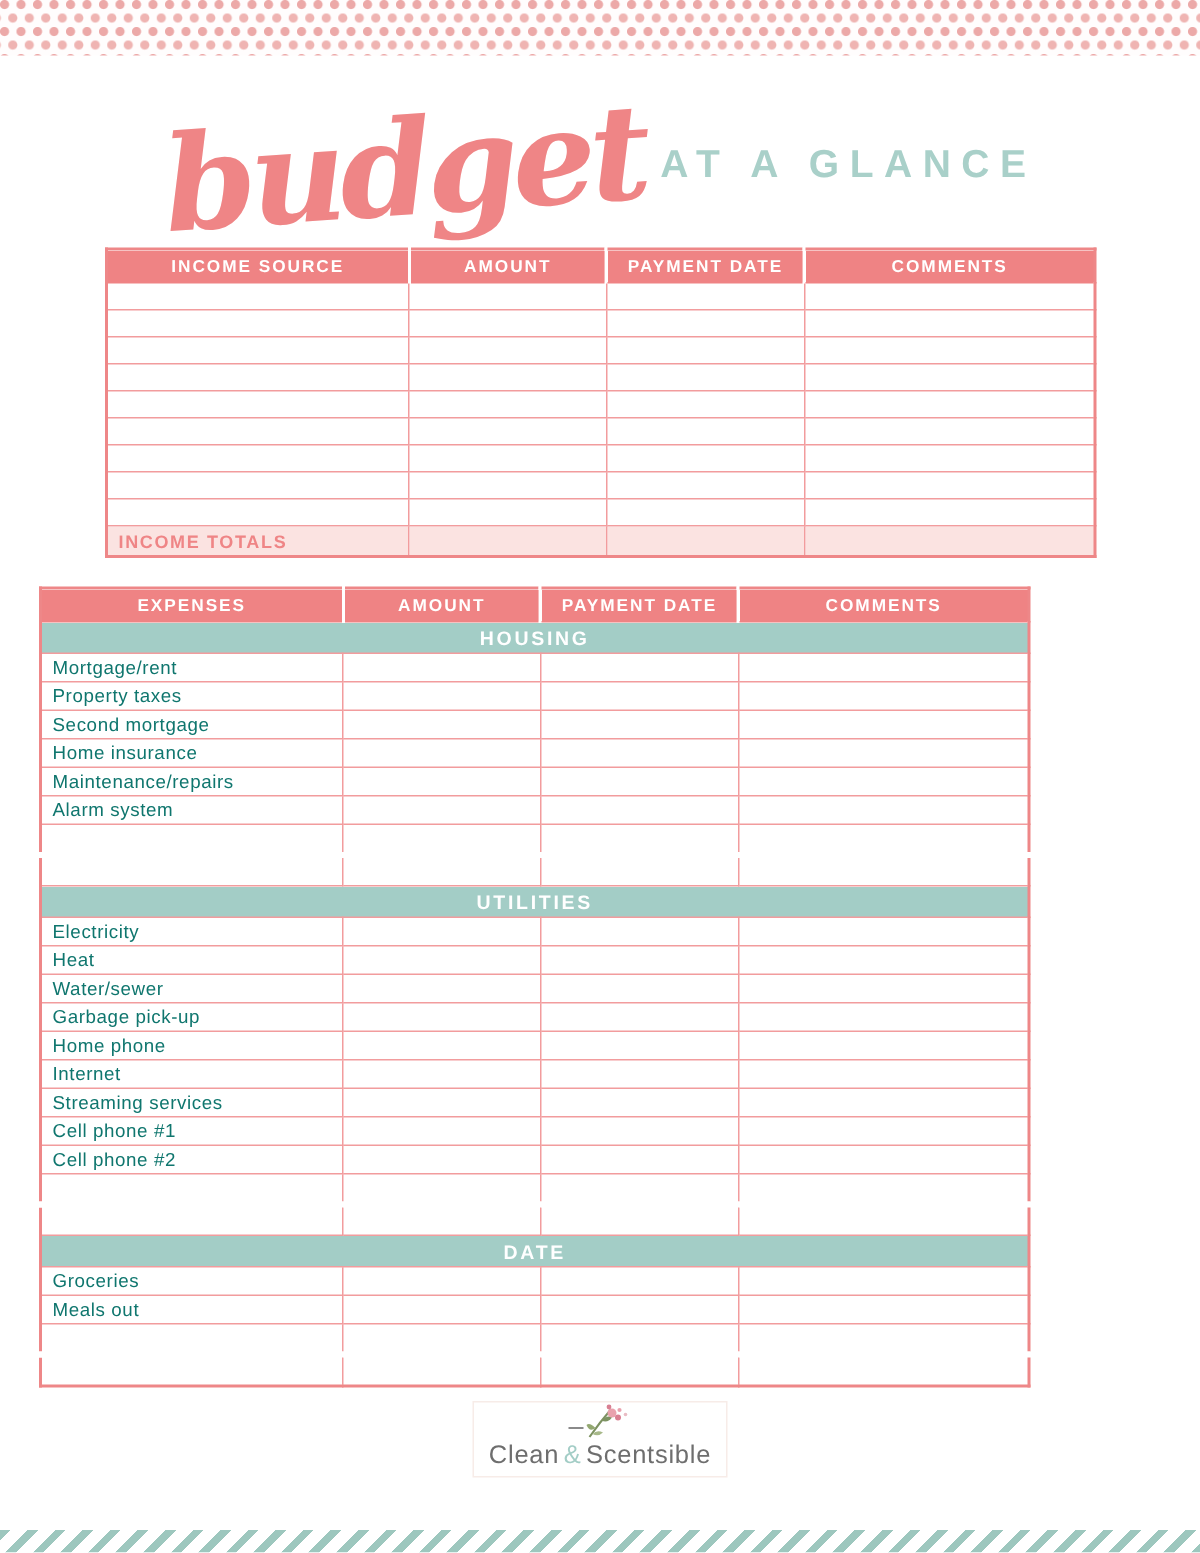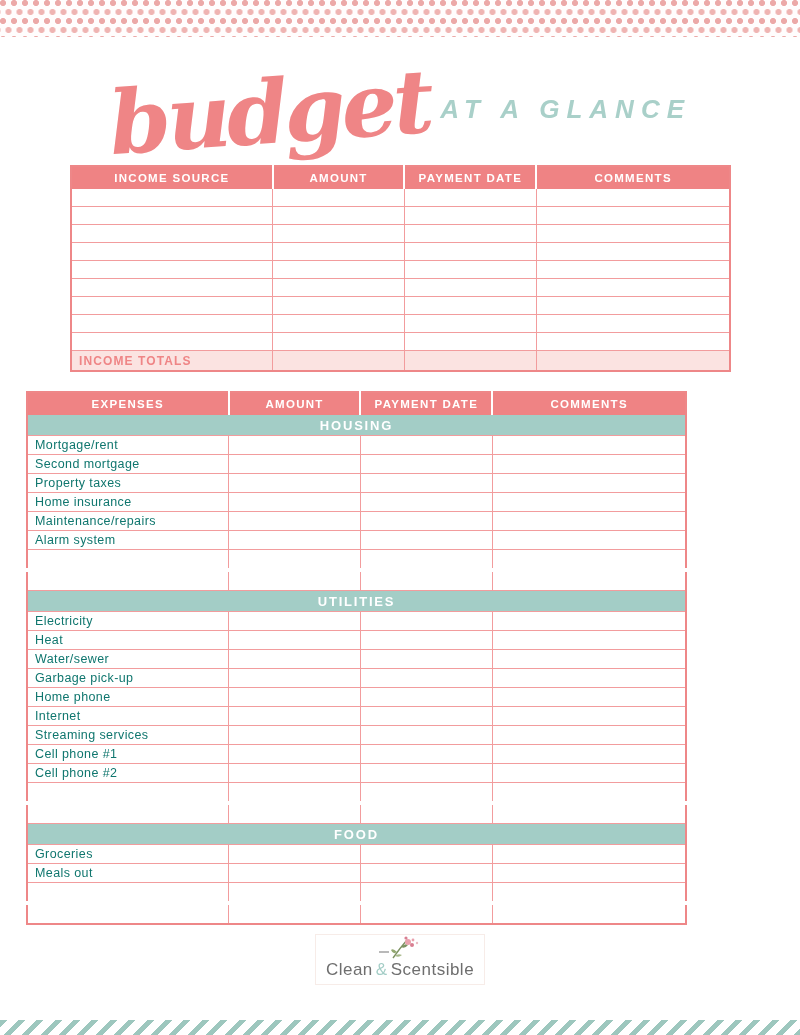--- a/index.html
+++ b/index.html
@@ -28,21 +28,21 @@
   .title-script{
     font-family:"DejaVu Serif",serif;
     font-style:italic;font-weight:bold;
     color:#ef8586;font-size:88px;line-height:.95;
     transform:rotate(-4deg);
     letter-spacing:-4px;
   }
   .title-caps{
     font-weight:bold;color:#a9d0c9;
     font-size:26px;letter-spacing:7px;
-    margin-left:10px;margin-bottom:30px;font-style:italic;
+    margin-left:10px;margin-bottom:30px;
   }
   
   table{
     border-collapse:collapse;table-layout:fixed;
     width:661px;margin-left:70px;
     border:2px solid #ee8788;
   }
   #income-table{margin-top:10px;}
   #expense-table{margin-top:19px;margin-left:26px;}
   td,th{
@@ -207,27 +207,27 @@
       <tr class="band-row">
         <td colspan="4">HOUSING</td>
       </tr>
       <tr class="exp-row">
         <td class="label-cell">Mortgage/rent</td>
         <td></td>
         <td></td>
         <td></td>
       </tr>
       <tr class="exp-row">
+        <td class="label-cell">Property taxes</td>
+        <td></td>
+        <td></td>
+        <td></td>
+      </tr>
+      <tr class="exp-row">
         <td class="label-cell">Second mortgage</td>
-        <td></td>
-        <td></td>
-        <td></td>
-      </tr>
-      <tr class="exp-row">
-        <td class="label-cell">Property taxes</td>
         <td></td>
         <td></td>
         <td></td>
       </tr>
       <tr class="exp-row">
         <td class="label-cell">Home insurance</td>
         <td></td>
         <td></td>
         <td></td>
       </tr>
@@ -318,21 +318,21 @@
         <td></td>
         <td></td>
       </tr>
       <tr class="exp-row gap-above">
         <td></td>
         <td></td>
         <td></td>
         <td></td>
       </tr>
       <tr class="band-row">
-        <td colspan="4">FOOD</td>
+        <td colspan="4">DATE</td>
       </tr>
       <tr class="exp-row">
         <td class="label-cell">Groceries</td>
         <td></td>
         <td></td>
         <td></td>
       </tr>
       <tr class="exp-row">
         <td class="label-cell">Meals out</td>
         <td></td>

